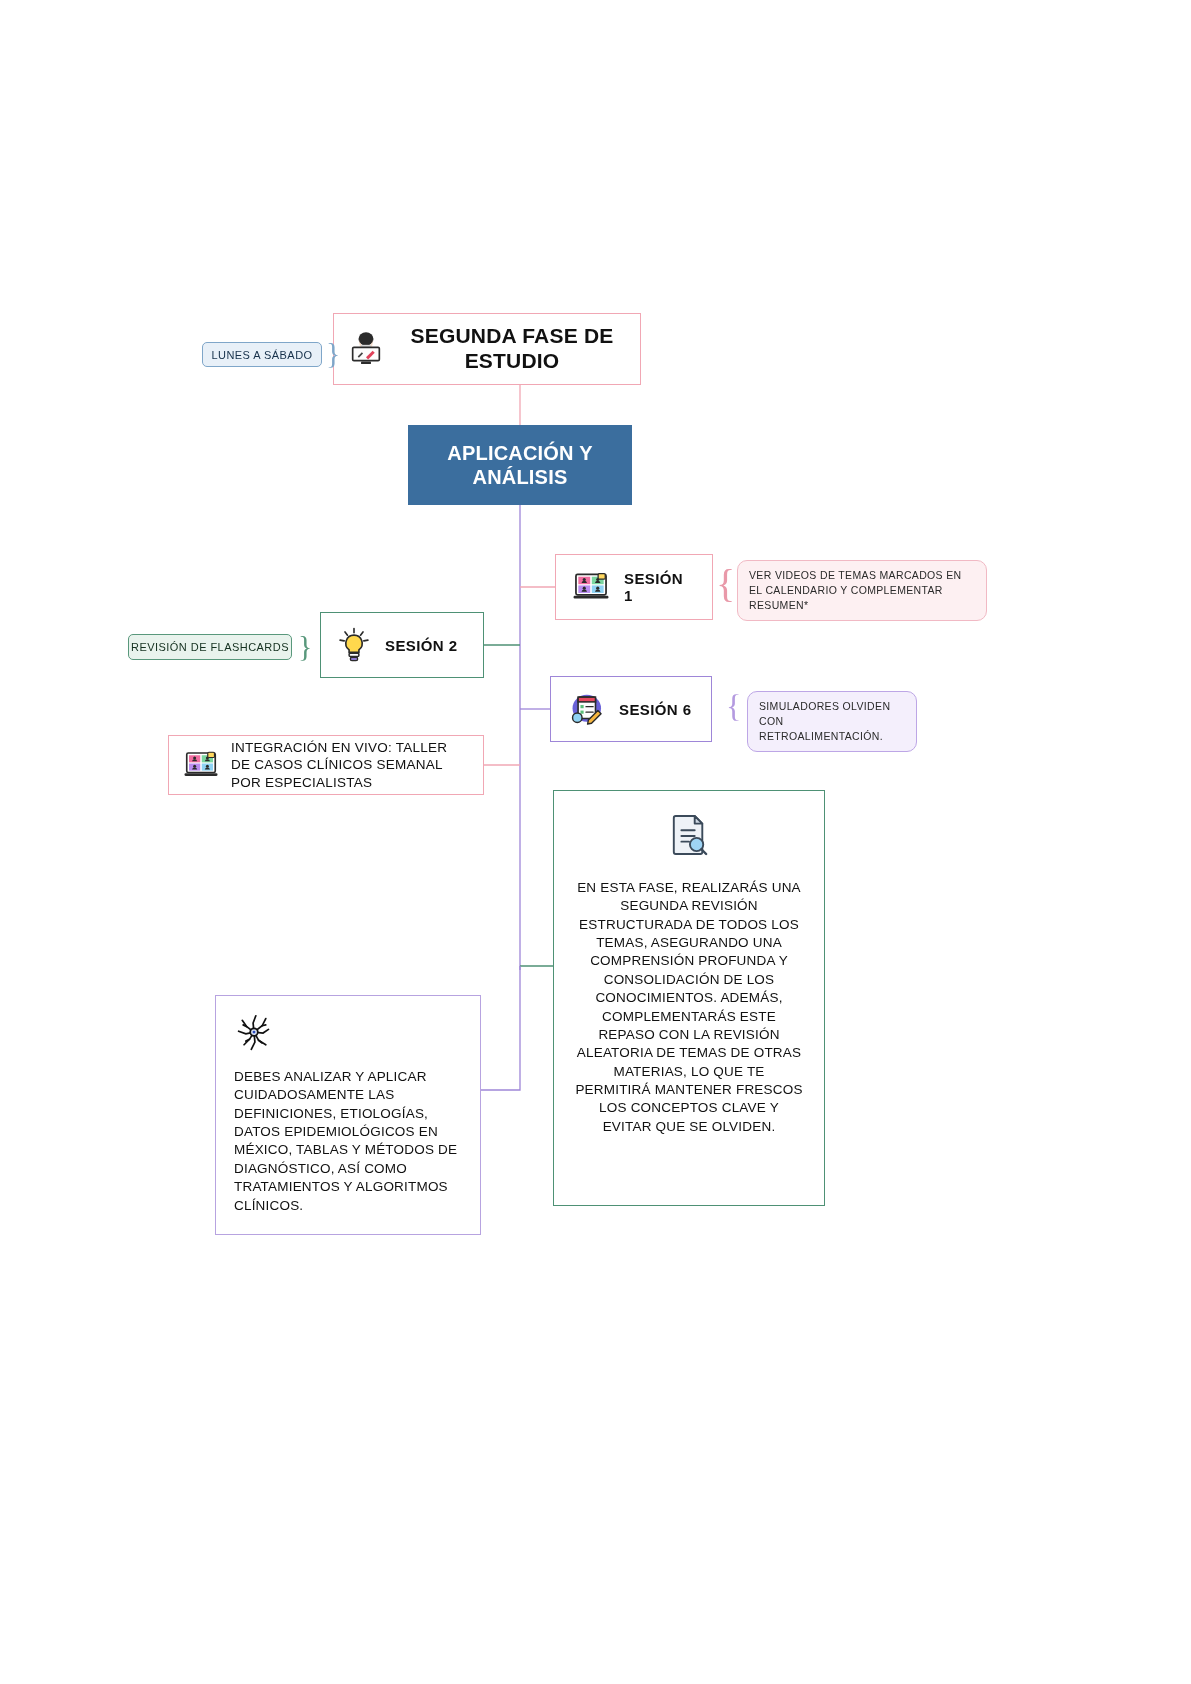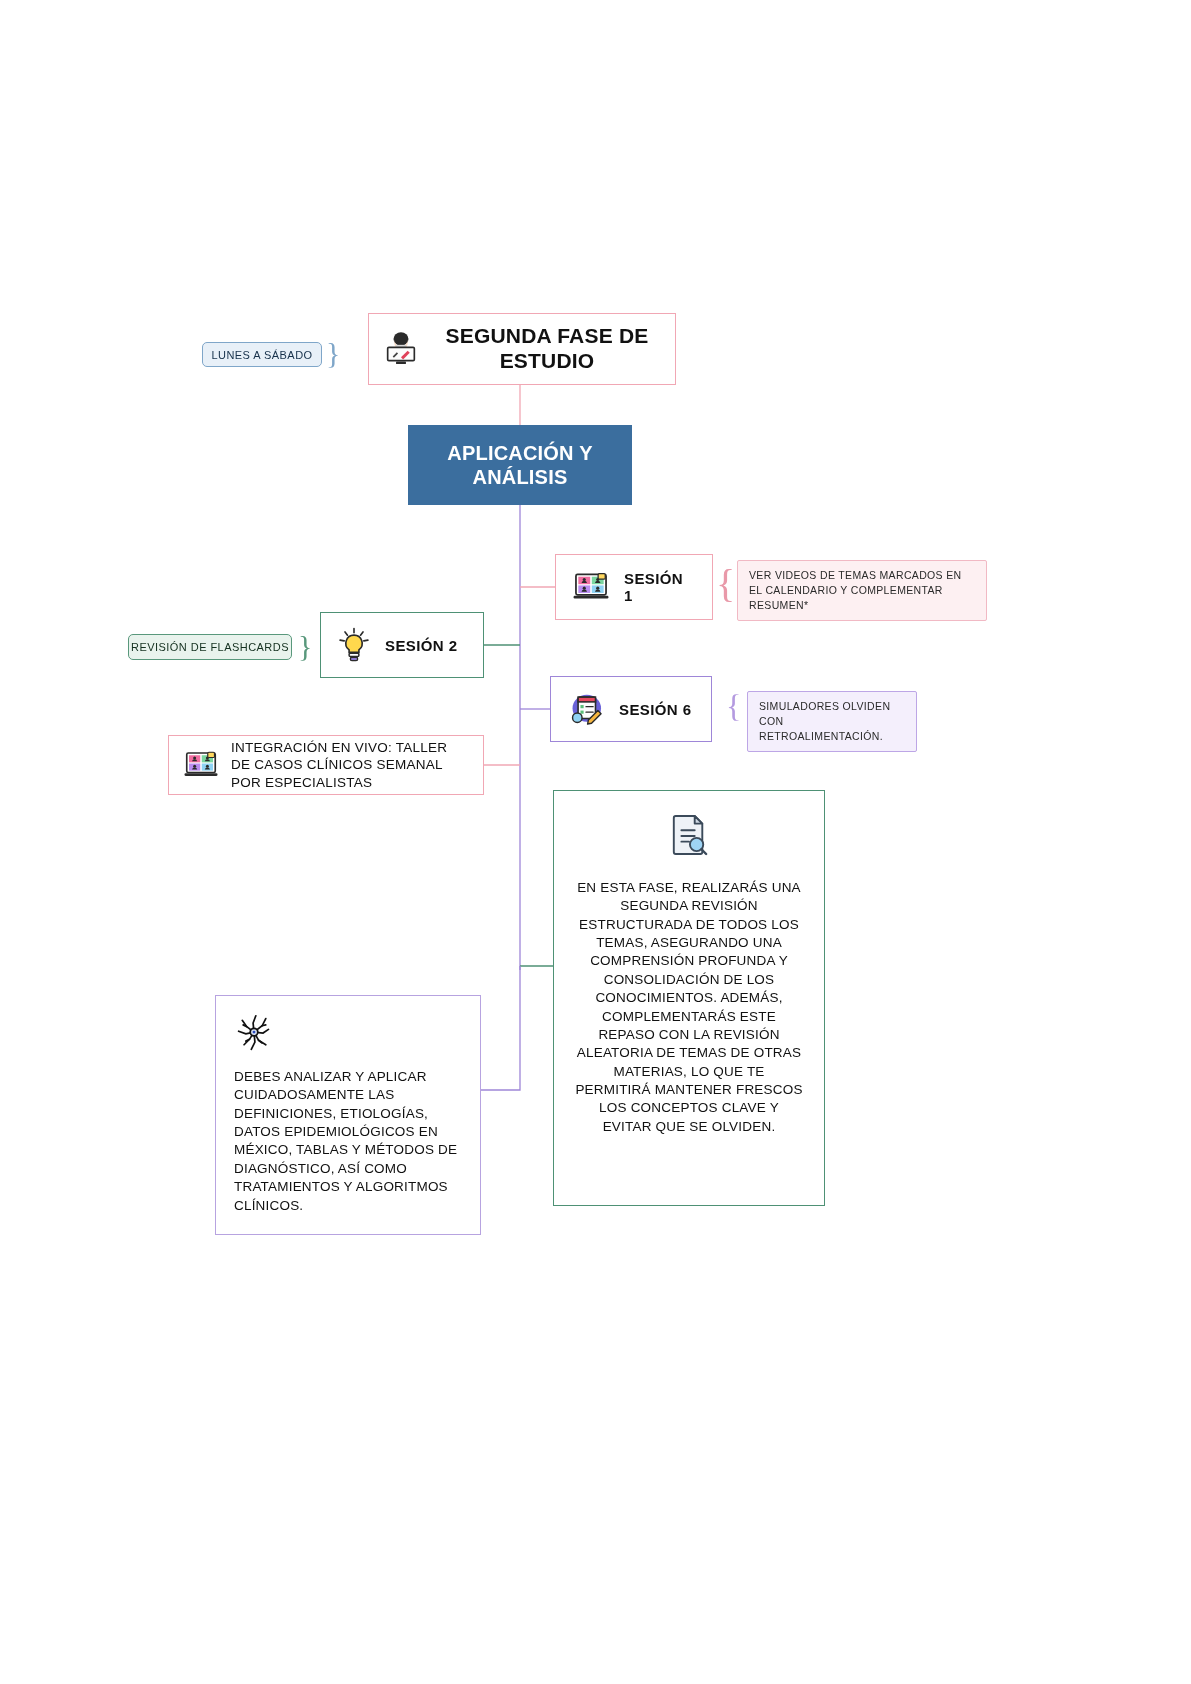--- a/index.html
+++ b/index.html
@@ -31,21 +31,21 @@
   }
 
   .node {
     position: absolute;
     box-sizing: border-box;
     background: #ffffff;
   }
 
   
   .title-card {
-    left: 368px;
+    left: 333px;
     top: 313px;
     width: 308px;
     height: 72px;
     border: 1.5px solid #f1a7b4;
     background: #ffffff;
     display: flex;
     align-items: center;
     padding: 12px 12px;
     gap: 10px;
   }
@@ -162,21 +162,21 @@
   .s2 { left: 320px; top: 612px; width: 164px; border: 1.5px solid #4e9175; }
   .s2::after { border: 1.5px solid #4e9175; }
 
   .s3 { left: 550px; top: 676px; width: 162px; border: 1.5px solid #9e86d8; }
   .s3::after { border: 1.5px solid #9e86d8; }
 
   
   .note {
     position: absolute;
     box-sizing: border-box;
-    border-radius: 2px;
+    border-radius: 10px;
     font-size: 10.5px;
     line-height: 1.42;
     letter-spacing: 0.35px;
     padding: 7px 11px;
   }
   .note-pink {
     left: 737px;
     top: 560px;
     width: 250px;
     border: 1.3px solid #f1b9c4;

